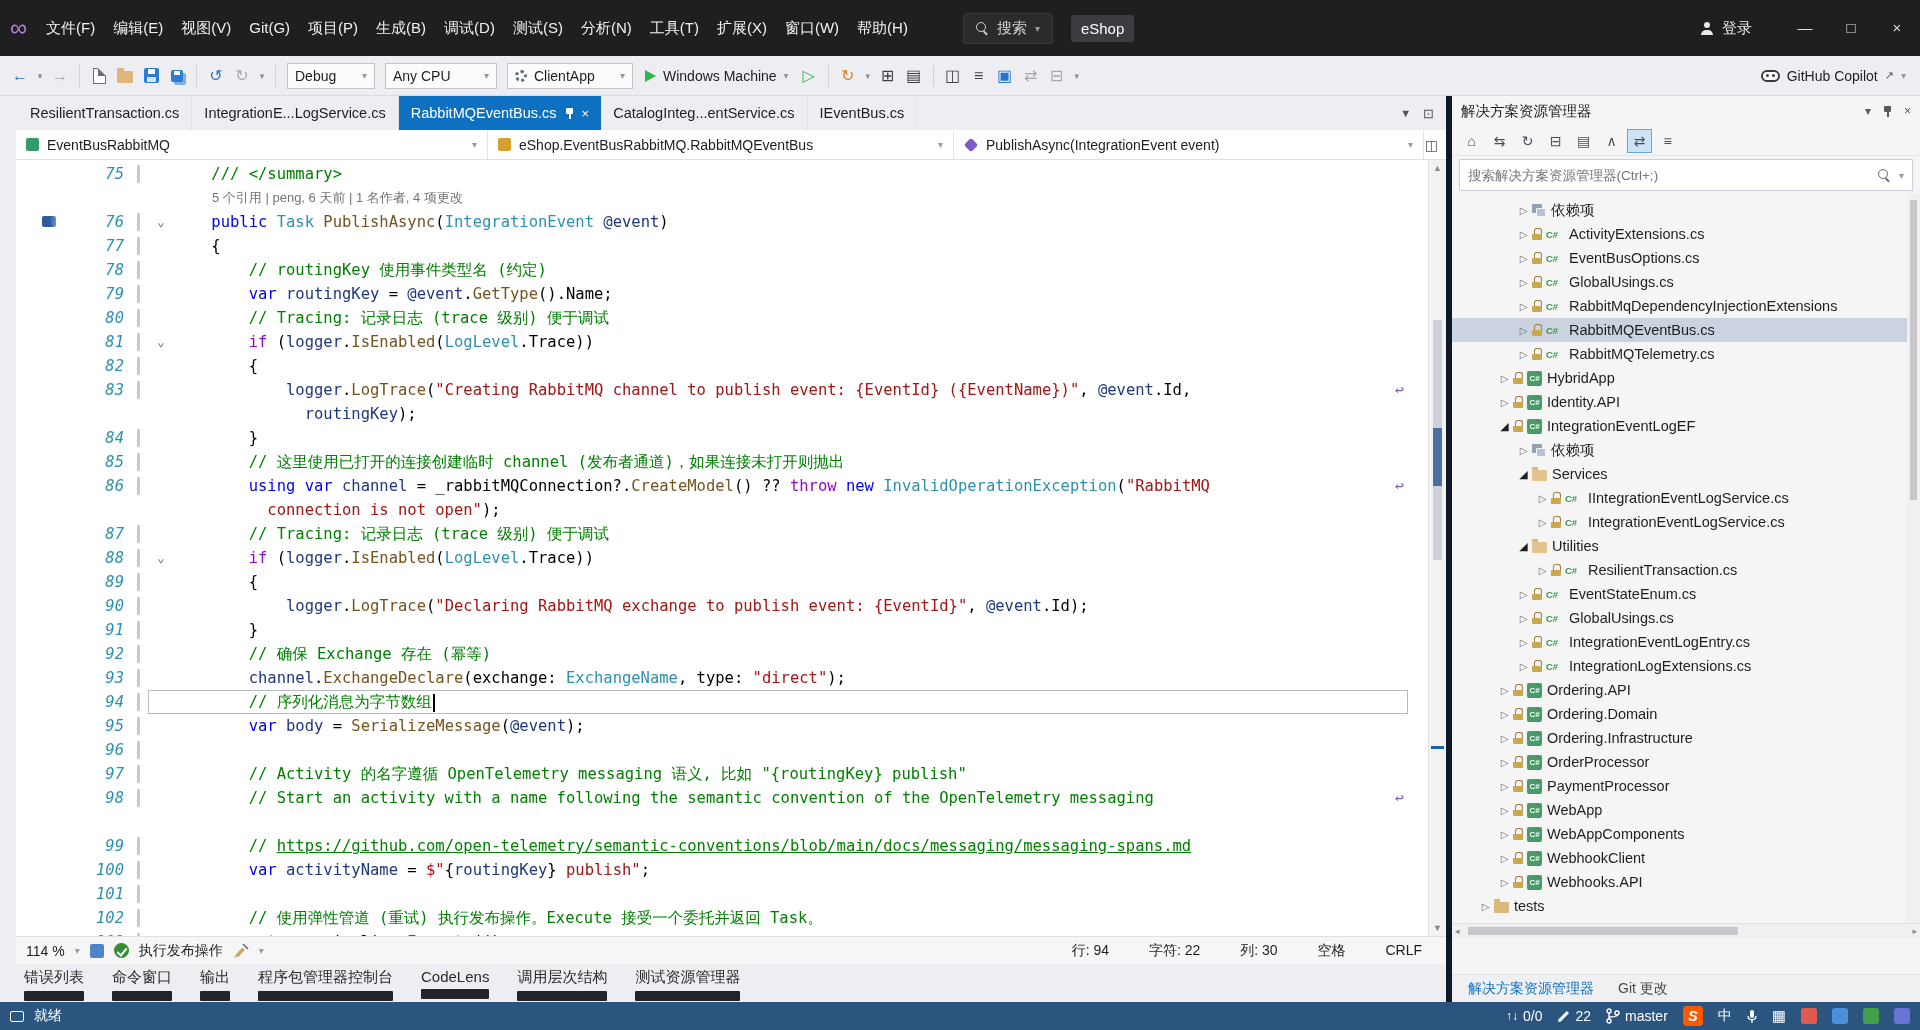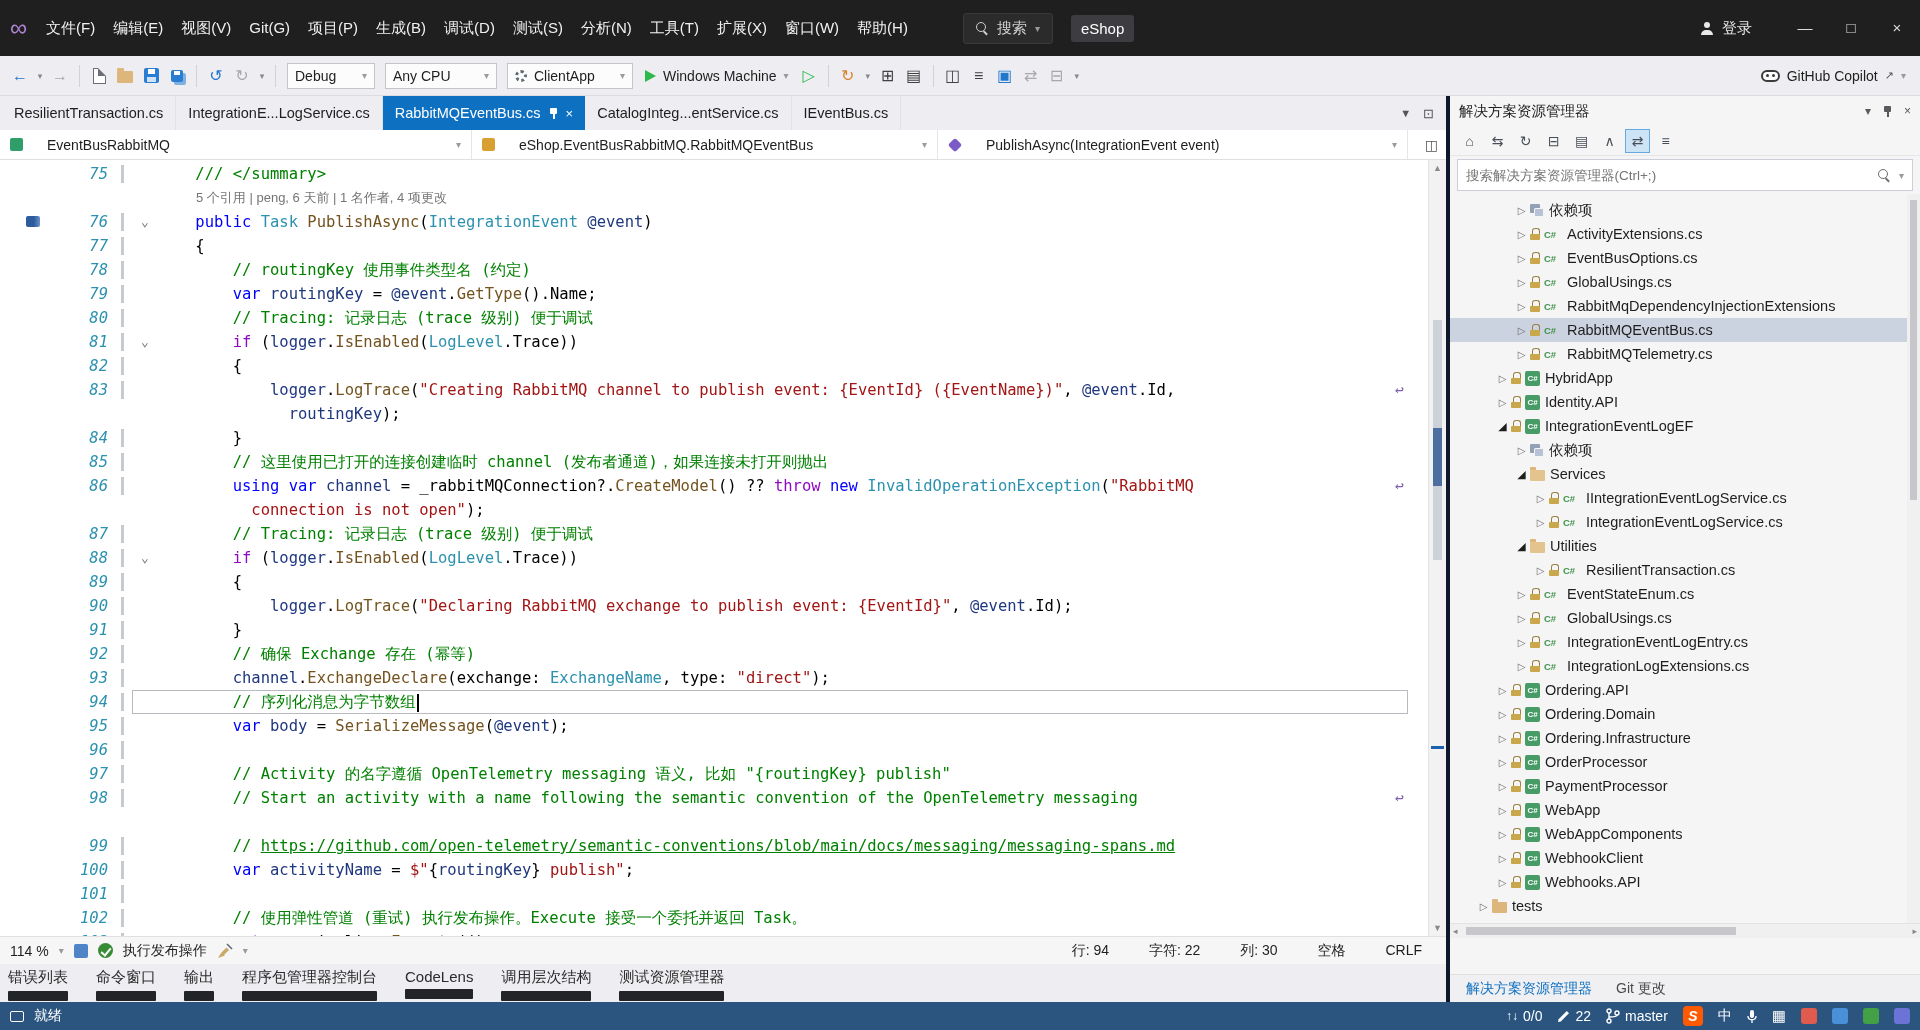--- a/index.html
+++ b/index.html
@@ -47,37 +47,37 @@
   .i-play{width:0;height:0;border-left:11px solid #2db84d;border-top:6px solid transparent;border-bottom:6px solid transparent;display:inline-block;}
   .combo{height:26px;background:#fcfcfc;border:1px solid #c5c5c9;display:flex;align-items:center;padding:0 7px;font-size:14px;gap:7px;margin:0 4px;}
   .combo .cv{white-space:nowrap;}
   .runbtn{display:flex;align-items:center;gap:7px;margin:0 6px;font-size:14px;}
   .cop{margin-left:auto;display:flex;align-items:center;gap:7px;font-size:14px;color:#1e1e1e;padding-right:6px;}
   .i-copilot{width:19px;height:12px;border:2px solid #3b3b3b;border-radius:6px;position:relative;background:#fff;display:inline-block;}
   .i-copilot i{position:absolute;top:2.5px;width:3px;height:3px;border-radius:50%;background:#3b3b3b;}
   .i-copilot i:first-child{left:3px;} .i-copilot i:last-child{right:3px;}
 
   
-  .main{flex:1;display:flex;min-height:0;}
+  .main{flex:1;display:flex;min-height:0;padding-left:16px;}
   .left{flex:1;display:flex;flex-direction:column;min-width:0;}
-  .right{flex:0 0 474px;border-left:4px solid #0f172a;background:#f5f5f6;display:flex;flex-direction:column;}
+  .right{flex:0 0 474px;border-left:6px solid #0f172a;background:#f5f5f6;display:flex;flex-direction:column;}
 
   
   .tabstrip{flex:0 0 34px;background:#eeeef2;display:flex;align-items:stretch;padding-left:2px;}
   .dtab{display:flex;align-items:center;padding:0 12px;font-size:14.5px;color:#1e1e1e;gap:8px;border-right:1px solid #e2e2e6;}
   .dtab.act{background:#0e70c0;color:#fff;border-right:none;}
   .pin{width:9px;height:13px;position:relative;display:inline-block;}
   .pin::before{content:"";position:absolute;top:1px;left:1px;width:7px;height:6px;background:#fff;border-radius:1px;}
   .pin::after{content:"";position:absolute;top:7px;left:4px;width:2px;height:5px;background:#fff;}
   .cls{font-size:13px;}
   .tabstrip-right{margin-left:auto;display:flex;gap:12px;padding:0 12px;color:#555;align-items:center;font-size:11px;}
 
   
   .navbar{flex:0 0 30px;background:#fff;border-bottom:1px solid #e0e0e3;display:flex;align-items:stretch;font-size:14px;}
-  .nb-combo{display:flex;align-items:center;gap:24px;padding:0 10px;border-right:1px solid #e6e6ea;}
+  .nb-combo{display:flex;align-items:center;gap:8px;padding:0 10px;border-right:1px solid #e6e6ea;}
   .nb-combo .chev{margin-left:auto;}
   .nbc1{flex:0 0 472px;} .nbc2{flex:0 0 466px;} .nbc3{flex:0 0 470px;}
   .nb-tail{flex:1;display:flex;justify-content:flex-end;align-items:center;padding-right:8px;color:#555;}
   .nbi{width:13px;height:13px;border-radius:2px;flex:none;}
   .nbi.proj{background:#2f9e69;}
   .nbi.cls{background:#d8a031;transform:rotate(0deg);}
   .nbi.mth{background:#7b5cc6;transform:rotate(45deg);width:10px;height:10px;margin:0 2px;}
 
   
   .editor{flex:1;background:#fff;display:flex;min-height:0;overflow:hidden;}

